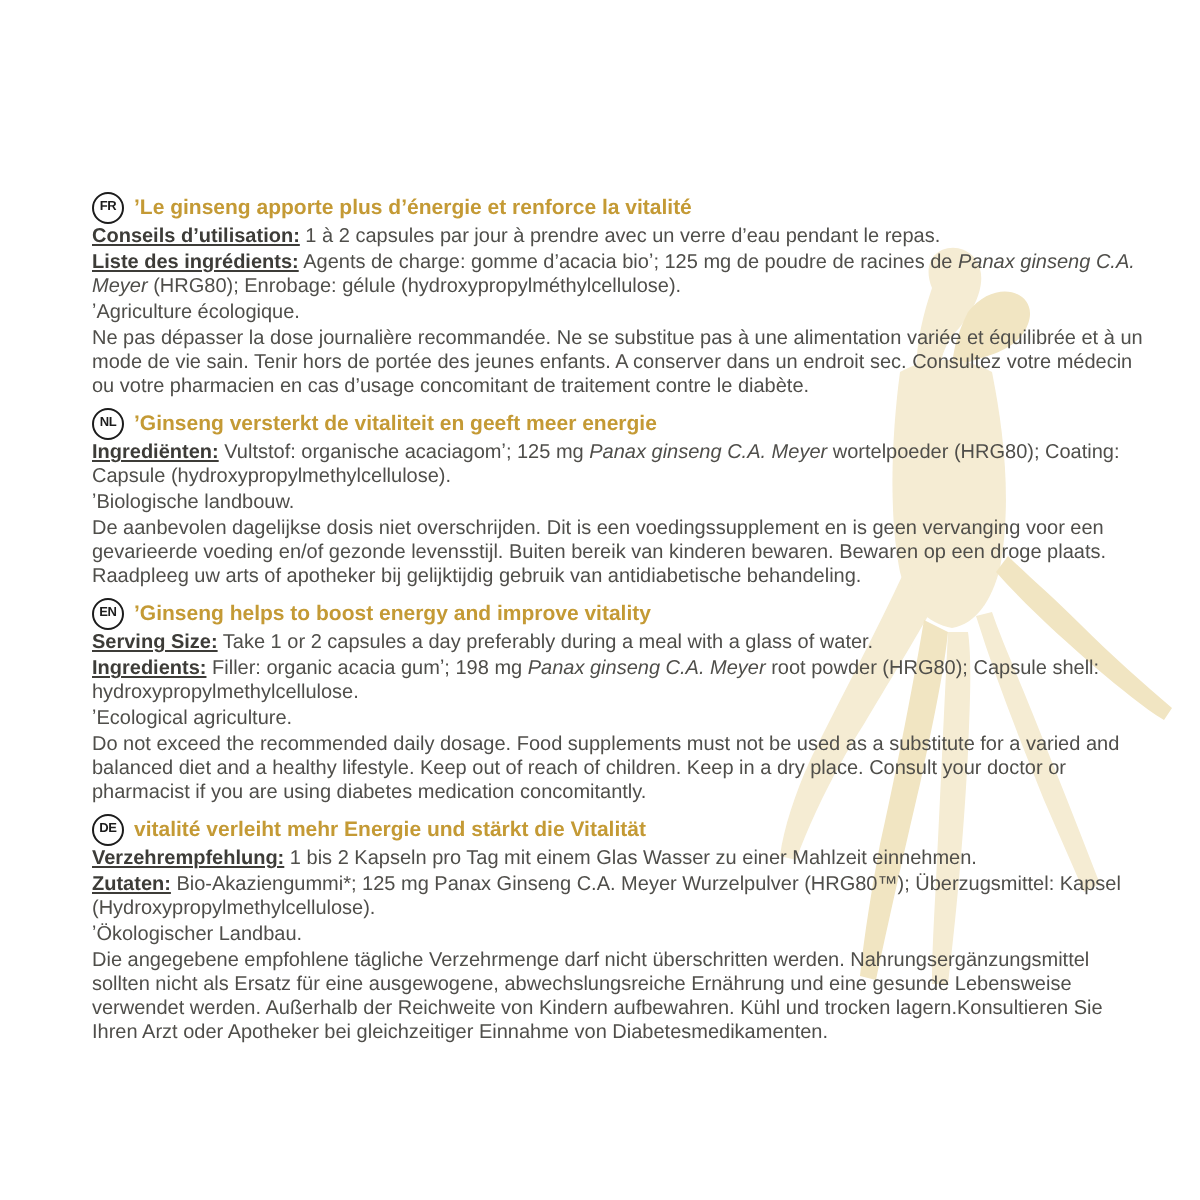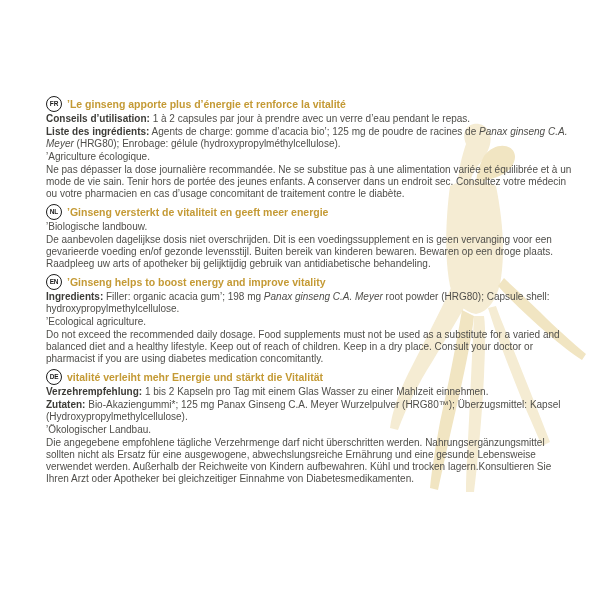--- a/index.html
+++ b/index.html
@@ -4,21 +4,21 @@
 <style>
   html,body{margin:0;padding:0;background:#ffffff;}
   body{width:600px;height:600px;font-family:"Liberation Sans",sans-serif;}
   .label-page{position:relative;width:600px;height:600px;overflow:hidden;background:#ffffff;}
   .root-art{position:absolute;left:388px;top:116px;width:210px;height:420px;z-index:0;}
   .content{position:absolute;left:46px;top:96px;width:527px;z-index:1;color:#4f4e4a;font-size:10px;line-height:12px;}
   .section{margin-bottom:4px;}
   .sec-heading{display:flex;align-items:center;gap:5px;margin:0 0 1px;color:#c49a35;font-weight:bold;font-size:10.5px;text-align:right;}
   .lang-badge{display:inline-flex;align-items:center;justify-content:center;width:14px;height:14px;border:1.3px solid #1c1c1c;border-radius:50%;font-size:6.5px;font-weight:bold;color:#1c1c1c;letter-spacing:-0.2px;flex:none;background:transparent;}
   .content p{margin:0 0 1px;}
-  .content b{color:#3d3c38;}
+  .content b{color:#3d3c38;text-decoration:underline;}
   .content i{font-style:italic;}
   .footnote{margin:0 0 1px;}
   .warning{margin:0 0 2px;}
 </style>
 </head>
 <body>
 
 <div class="label-page">
 
   <svg class="root-art" viewBox="0 0 210 420" xmlns="http://www.w3.org/2000/svg" aria-hidden="true">
@@ -50,29 +50,31 @@
       <p class="ingredients"><b>Liste des ingrédients:</b><span> Agents de charge: gomme d’acacia bioʼ; 125 mg de poudre de racines de </span><i>Panax ginseng C.A. Meyer</i><span> (HRG80); Enrobage: gélule (hydroxypropylméthylcellulose).</span></p>
       <p class="footnote">ʼAgriculture écologique.</p>
       <p class="warning">Ne pas dépasser la dose journalière recommandée. Ne se substitue pas à une alimentation variée et équilibrée et à un mode de vie sain. Tenir hors de portée des jeunes enfants. A conserver dans un endroit sec. Consultez votre médecin ou votre pharmacien en cas d’usage concomitant de traitement contre le diabète.</p>
     </div>
 
     <div class="section">
       <p class="sec-heading">
         <span class="lang-badge">NL</span>
         <span>ʼGinseng versterkt de vitaliteit en geeft meer energie</span>
       </p>
+      <p class="ingredients"><b>Ingrediënten:</b><span> Vultstof: organische acaciagomʼ; 125 mg </span><i>Panax ginseng C.A. Meyer</i><span> wortelpoeder (HRG80); Coating: Capsule (hydroxypropylmethylcellulose).</span></p>
       <p class="footnote">ʼBiologische landbouw.</p>
       <p class="warning">De aanbevolen dagelijkse dosis niet overschrijden. Dit is een voedingssupplement en is geen vervanging voor een gevarieerde voeding en/of gezonde levensstijl. Buiten bereik van kinderen bewaren. Bewaren op een droge plaats. Raadpleeg uw arts of apotheker bij gelijktijdig gebruik van antidiabetische behandeling.</p>
     </div>
 
     <div class="section">
       <p class="sec-heading">
         <span class="lang-badge">EN</span>
         <span>ʼGinseng helps to boost energy and improve vitality</span>
       </p>
+      <p class="usage"><b>Serving Size:</b><span> Take 1 or 2 capsules a day preferably during a meal with a glass of water.</span></p>
       <p class="ingredients"><b>Ingredients:</b><span> Filler: organic acacia gumʼ; 198 mg </span><i>Panax ginseng C.A. Meyer</i><span> root powder (HRG80); Capsule shell: hydroxypropylmethylcellulose.</span></p>
       <p class="footnote">ʼEcological agriculture.</p>
       <p class="warning">Do not exceed the recommended daily dosage. Food supplements must not be used as a substitute for a varied and balanced diet and a healthy lifestyle. Keep out of reach of children. Keep in a dry place. Consult your doctor or pharmacist if you are using diabetes medication concomitantly.</p>
     </div>
 
     <div class="section">
       <p class="sec-heading">
         <span class="lang-badge">DE</span>
         <span>vitalité verleiht mehr Energie und stärkt die Vitalität</span>
       </p>

